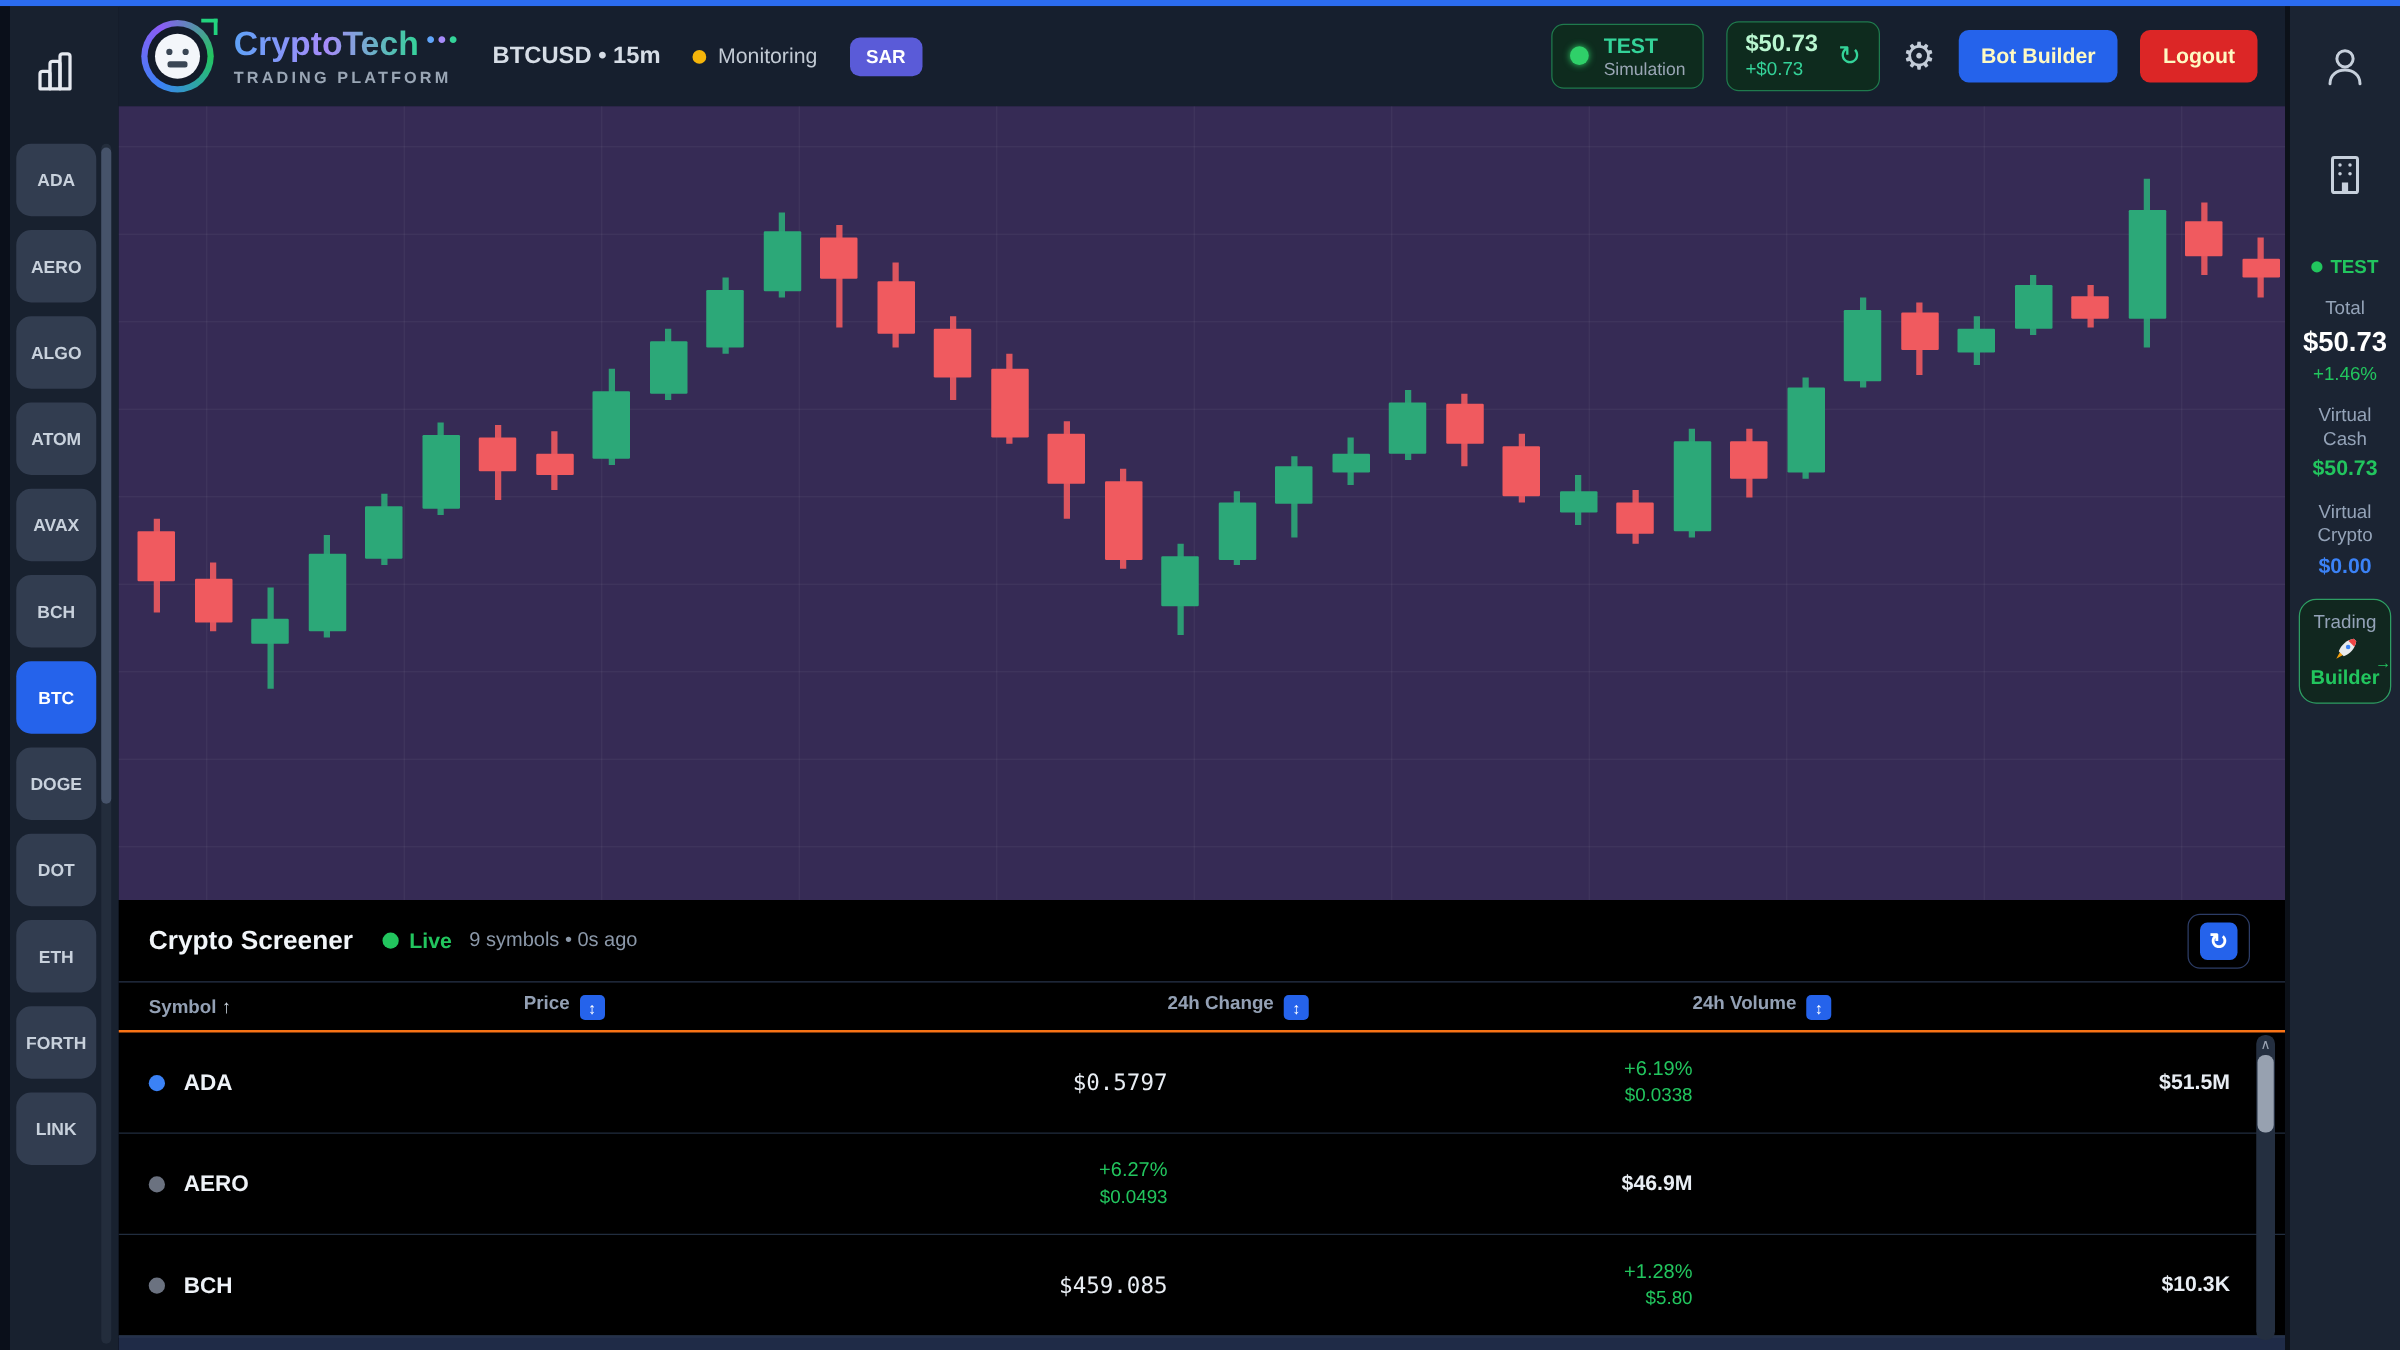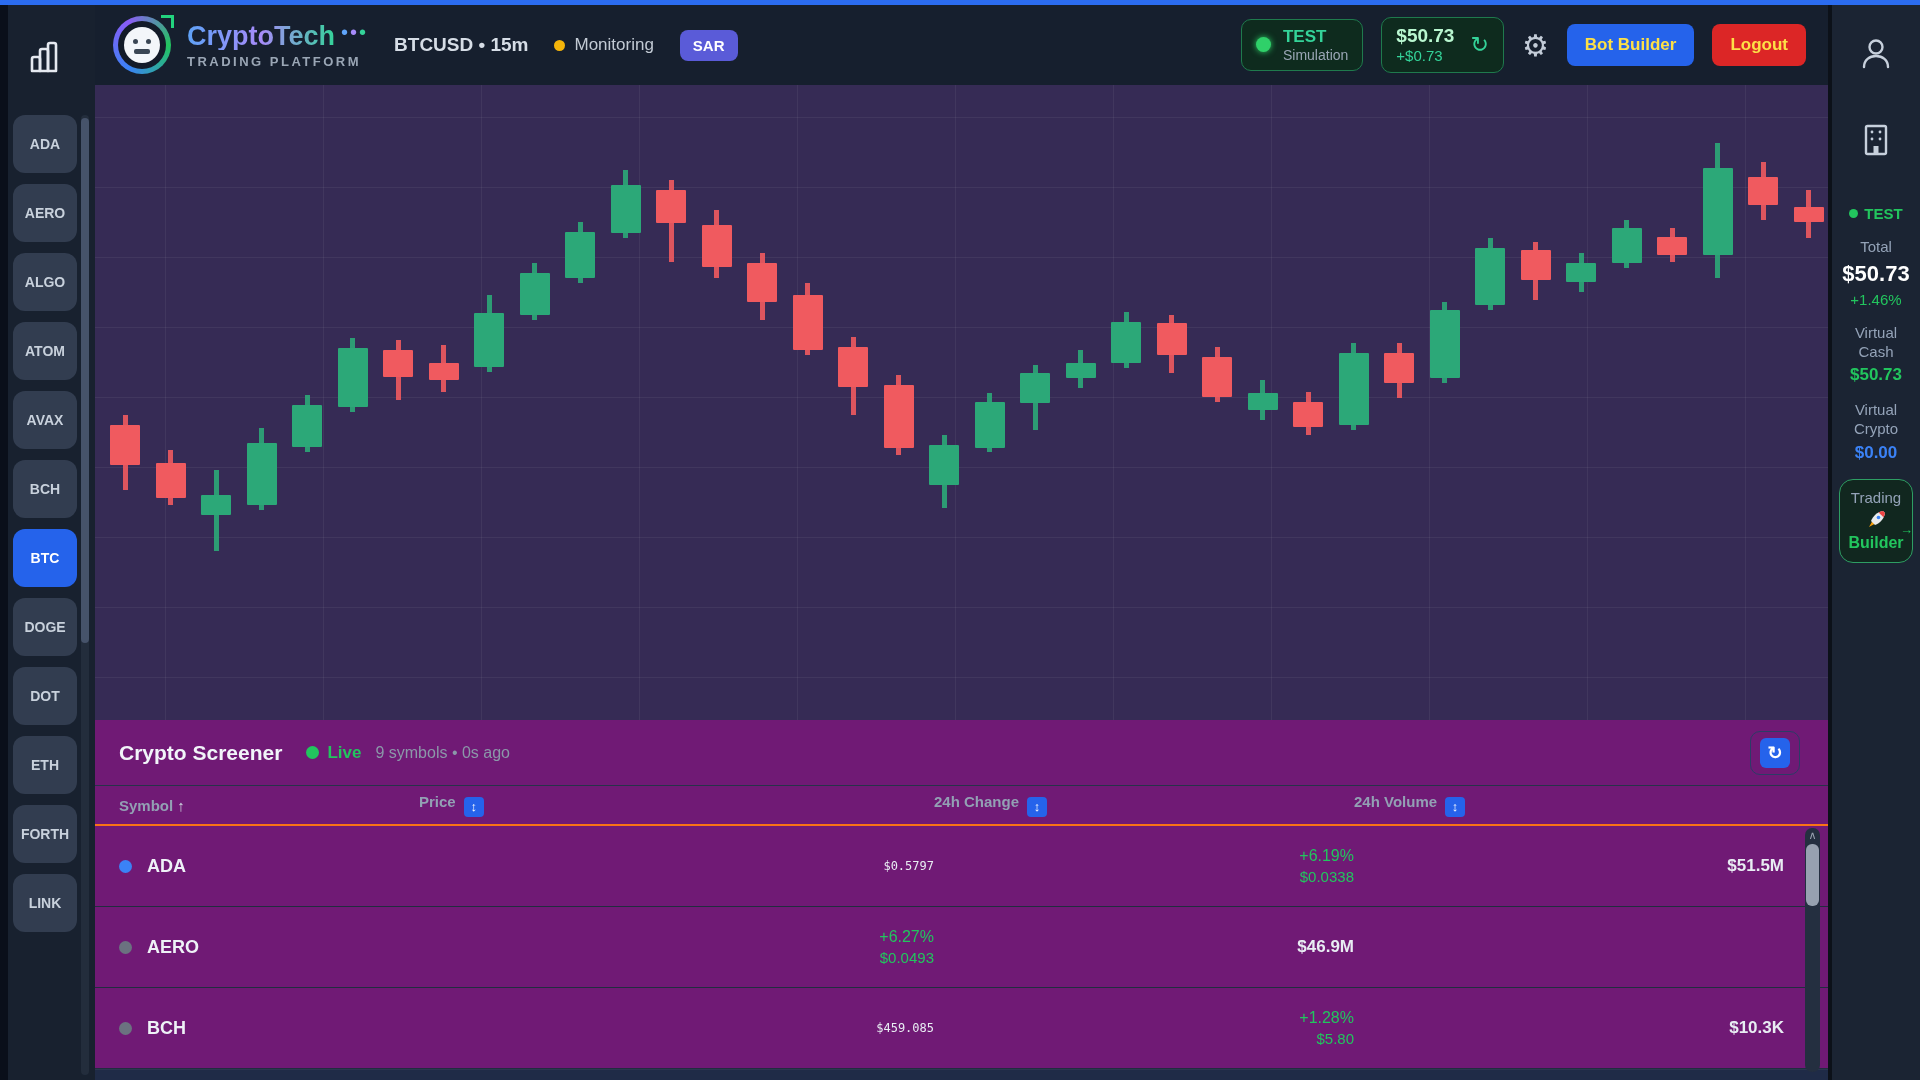--- a/index.html
+++ b/index.html
@@ -41,21 +41,21 @@
   .header-right { margin-left:auto; display:flex; align-items:center; gap:18px; margin-right:22px; }
   .pill { border:1px solid #1f7a4d; background:#0e2b1e; border-radius:10px; padding:7px 14px;
           display:flex; align-items:center; gap:12px; }
   .pill .dot { width:15px; height:15px; background:#2fd069; box-shadow:0 0 6px #2fd069; }
   .pill-line1 { font-size:17px; font-weight:bold; color:#34d399; line-height:1.15; }
   .pill-line2 { font-size:14px; color:#9aa6b5; line-height:1.15; }
   .bal-amount { font-size:19px; font-weight:bold; color:#b9f7d0; line-height:1.15; }
   .bal-change { font-size:15px; color:#34d399; line-height:1.2; }
   .refresh-glyph { font-size:22px; color:#34d399; margin-left:4px; }
   .gear { font-size:30px; color:#c3ccd8; cursor:pointer; }
-  .btn { border:none; border-radius:8px; color:#fde047; font-size:17px; font-weight:600;
+  .btn { border:none; border-radius:8px; color:#fef9c3; font-size:17px; font-weight:600;
          padding:11px 18px; font-family:inherit; cursor:pointer; }
   .btn-blue { background:#2563eb; }
   .btn-red  { background:#dc2626; }
 
   
   .left-nav { position:absolute; left:0; top:5px; width:95px; height:1075px; background:#18212f; }
   .left-edge { position:absolute; left:0; top:0; width:8px; height:100%; background:#0a0f1a; }
   .nav-chart-icon { position:absolute; left:26px; top:32px; }
   .coin-list { position:absolute; left:13px; top:110px; width:66px; }
   .coin { display:block; width:64px; height:58px; margin-bottom:11px; border-radius:12px;
@@ -89,21 +89,21 @@
   .rp-green { font-size:15px; color:#22c55e; margin-top:4px; }
   .rp-cash  { font-size:17px; font-weight:bold; color:#22c55e; margin-top:4px; }
   .rp-crypto{ font-size:17px; font-weight:bold; color:#3b82f6; margin-top:4px; }
   .tc-box { position:relative; margin:16px auto 0; width:74px; border:1px solid #2e9e63;
             background:#11271f; border-radius:14px; padding:9px 2px 10px; cursor:pointer; }
   .tc-line1 { font-size:15px; color:#94a3b8; }
   .tc-line2 { font-size:16px; font-weight:bold; color:#22c55e; }
   .tc-arrow { position:absolute; right:-1px; top:52%; font-size:13px; color:#22c55e; }
 
   
-  .screener { position:absolute; left:95px; top:720px; width:1733px; height:360px; background:#701a75; }
+  .screener { position:absolute; left:95px; top:720px; width:1733px; height:360px; background:#000000; }
   .scr-head { position:relative; height:66px; display:flex; align-items:center;
               border-bottom:1px solid #27334a; padding-left:24px; gap:14px; }
   .scr-title { font-size:21px; font-weight:bold; color:#f1f5f9; }
   .scr-live { display:flex; align-items:center; gap:8px; margin-left:10px; }
   .scr-live .dot { width:13px; height:13px; background:#22c55e; }
   .scr-live-label { font-size:17px; font-weight:600; color:#22c55e; }
   .scr-meta { font-size:16px; color:#8b98a9; }
   .scr-refresh { position:absolute; right:28px; top:11px; width:50px; height:44px;
               border:1px solid #2c3c66; background:transparent; border-radius:10px;
               display:flex; align-items:center; justify-content:center; cursor:pointer; }
@@ -115,21 +115,21 @@
   .th.right { }
   .sort-badge { display:inline-flex; width:20px; height:20px; background:#2563eb; border-radius:4px;
            color:#fff; font-size:13px; align-items:center; justify-content:center;
            margin-left:8px; vertical-align:-4px; cursor:pointer; }
   .sort-arrow { color:#cdd6e0; }
   .srow { display:grid; grid-template-columns:300px 1fr 420px 430px; align-items:center;
           height:81px; padding:0 44px 0 24px; border-bottom:1px solid #212d3f; cursor:pointer; }
   .sym-cell { display:flex; align-items:center; gap:15px; }
   .sym-dot { width:13px; height:13px; border-radius:50%; }
   .sym-label { font-size:18px; font-weight:bold; color:#eef2f7; }
-  .price-cell { text-align:right; font-family:"DejaVu Sans Mono", monospace; font-size:12px; color:#e8edf3; }
+  .price-cell { text-align:right; font-family:"DejaVu Sans Mono", monospace; font-size:18px; color:#e8edf3; }
   .chg-cell { text-align:right; }
   .chg-pct { font-size:16px; color:#22c55e; }
   .chg-amt { font-size:15px; color:#22c55e; margin-top:3px; }
   .vol-cell { text-align:right; font-size:17px; font-weight:600; color:#e8edf3; }
   .partial-row { height:24px; background:#1f2b47; border-top:1px solid #2a3750; }
   .tbl-scroll { position:absolute; right:8px; top:108px; width:15px; height:244px;
            background:#242f40; border-radius:7px; }
   .tbl-scroll .arrow { position:absolute; top:1px; left:0; width:15px; text-align:center;
            color:#9aa3b2; font-size:11px; }
   .tbl-thumb { position:absolute; top:16px; left:1px; width:13px; height:62px;

